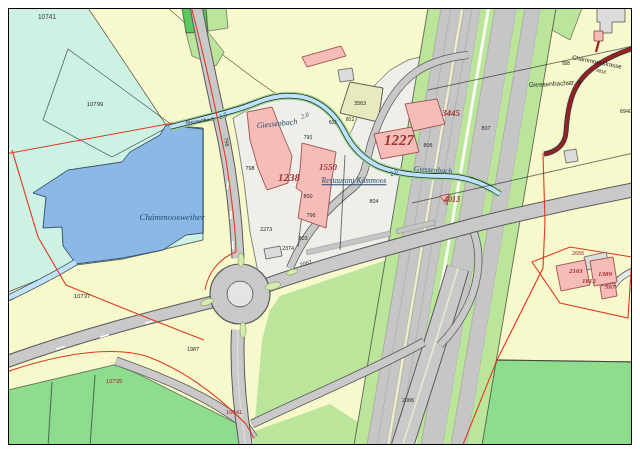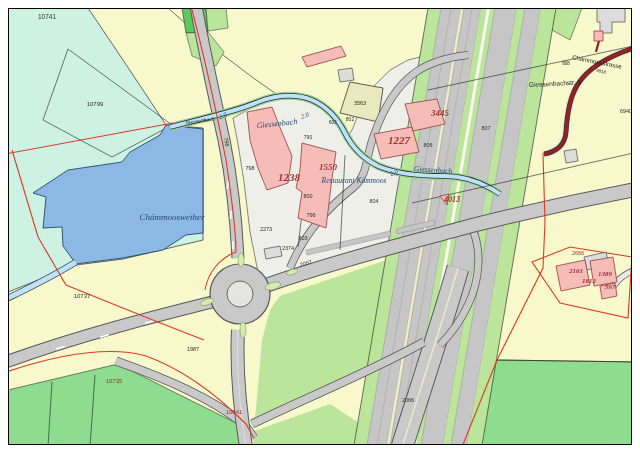--- a/index.html
+++ b/index.html
@@ -204,35 +204,35 @@
       <span class="lbl lbl-parcel" style="left: 47px; top: 17px; font-size: 6.5px; transform: translate(-50%, -50%) rotate(0deg);">10741</span>
       <span class="lbl lbl-parcel" style="left: 95px; top: 104px; font-size: 6px; transform: translate(-50%, -50%) rotate(0deg);">10799</span>
       <span class="lbl lbl-street" style="left: 200px; top: 121px; font-size: 5px; transform: translate(-50%, -50%) rotate(-8deg);">Giessenbach</span>
       <span class="lbl lbl-water" style="left: 223px; top: 116px; font-size: 6.5px; transform: translate(-50%, -50%) rotate(-25deg);">2.0</span>
       <span class="lbl lbl-water" style="left: 277px; top: 124px; font-size: 8px; transform: translate(-50%, -50%) rotate(-6deg);">Giessenbach</span>
       <span class="lbl lbl-water" style="left: 305px; top: 116px; font-size: 6.5px; transform: translate(-50%, -50%) rotate(-20deg);">2.0</span>
       <span class="lbl lbl-parcel" style="left: 226px; top: 142px; font-size: 5.5px; transform: translate(-50%, -50%) rotate(80deg);">798</span>
       <span class="lbl lbl-parcel" style="left: 250px; top: 169px; font-size: 5.5px; transform: translate(-50%, -50%) rotate(0deg);">798</span>
       <span class="lbl lbl-building" style="left: 289px; top: 177px; font-size: 11px; transform: translate(-50%, -50%) rotate(0deg);">1238</span>
       <span class="lbl lbl-building" style="left: 328px; top: 167px; font-size: 9px; transform: translate(-50%, -50%) rotate(0deg);">1550</span>
-      <span class="lbl lbl-water" style="left: 354px; top: 181px; font-size: 7.5px; transform: translate(-50%, -50%) rotate(0deg);">Restaurant Kämmoos</span>
+      <span class="lbl lbl-water" style="left: 354px; top: 181px; font-size: 7.5px; transform: translate(-50%, -50%) rotate(0deg); text-decoration: underline;">Restaurant Kämmoos</span>
       <span class="lbl lbl-parcel" style="left: 308px; top: 197px; font-size: 5.5px; transform: translate(-50%, -50%) rotate(0deg);">800</span>
       <span class="lbl lbl-parcel" style="left: 311px; top: 216px; font-size: 5.5px; transform: translate(-50%, -50%) rotate(0deg);">796</span>
       <span class="lbl lbl-parcel" style="left: 266px; top: 230px; font-size: 5.5px; transform: translate(-50%, -50%) rotate(0deg);">2273</span>
       <span class="lbl lbl-parcel" style="left: 303px; top: 239px; font-size: 5.5px; transform: translate(-50%, -50%) rotate(0deg);">803</span>
       <span class="lbl lbl-parcel" style="left: 288px; top: 249px; font-size: 5.5px; transform: translate(-50%, -50%) rotate(0deg);">2374</span>
       <span class="lbl lbl-parcel" style="left: 306px; top: 264px; font-size: 5.5px; transform: translate(-50%, -50%) rotate(-14deg);">2057</span>
       <span class="lbl lbl-parcel" style="left: 374px; top: 202px; font-size: 5.5px; transform: translate(-50%, -50%) rotate(0deg);">804</span>
       <span class="lbl lbl-parcel" style="left: 428px; top: 146px; font-size: 5.5px; transform: translate(-50%, -50%) rotate(0deg);">806</span>
       <span class="lbl lbl-parcel" style="left: 360px; top: 104px; font-size: 5.5px; transform: translate(-50%, -50%) rotate(0deg);">3563</span>
       <span class="lbl lbl-parcel" style="left: 350px; top: 119px; font-size: 5px; transform: translate(-50%, -50%) rotate(0deg);">802</span>
       <span class="lbl lbl-parcel" style="left: 333px; top: 122px; font-size: 5px; transform: translate(-50%, -50%) rotate(0deg);">601</span>
       <span class="lbl lbl-parcel" style="left: 308px; top: 137px; font-size: 5px; transform: translate(-50%, -50%) rotate(0deg);">790</span>
-      <span class="lbl lbl-building" style="left: 440px; top: 113px; font-size: 9px; transform: translate(-50%, -50%) rotate(0deg);">3445</span>
-      <span class="lbl lbl-building" style="left: 399px; top: 140px; font-size: 11px; transform: translate(-50%, -50%) rotate(0deg);">1227</span>
+      <span class="lbl lbl-building" style="left: 451px; top: 113px; font-size: 9px; transform: translate(-50%, -50%) rotate(0deg);">3445</span>
+      <span class="lbl lbl-building" style="left: 399px; top: 140px; font-size: 15px; transform: translate(-50%, -50%) rotate(0deg);">1227</span>
       <span class="lbl lbl-water" style="left: 433px; top: 170px; font-size: 7.5px; transform: translate(-50%, -50%) rotate(4deg);">Giessenbach</span>
       <span class="lbl lbl-water" style="left: 394px; top: 173px; font-size: 6.5px; transform: translate(-50%, -50%) rotate(-25deg);">2.0</span>
       <span class="lbl lbl-parcel" style="left: 486px; top: 129px; font-size: 5.5px; transform: translate(-50%, -50%) rotate(0deg);">807</span>
       <span class="lbl lbl-building" style="left: 452px; top: 200px; font-size: 8px; transform: translate(-50%, -50%) rotate(0deg);">4013</span>
       <span class="lbl lbl-street" style="left: 555px; top: 84px; font-size: 6.5px; transform: translate(-50%, -50%) rotate(-3deg);">Giessenbachstr. 9</span>
       <span class="lbl lbl-street" style="left: 597px; top: 62px; font-size: 6px; transform: translate(-50%, -50%) rotate(11deg);">Chämmoosstrasse</span>
       <span class="lbl lbl-street" style="left: 601px; top: 72px; font-size: 4.5px; transform: translate(-50%, -50%) rotate(11deg);">4818</span>
       <span class="lbl lbl-street" style="left: 566px; top: 64px; font-size: 4.5px; transform: translate(-50%, -50%) rotate(0deg);">808</span>
       <span class="lbl lbl-parcel" style="left: 626px; top: 112px; font-size: 5.5px; transform: translate(-50%, -50%) rotate(0deg);">6940</span>
       <span class="lbl lbl-water" style="left: 172px; top: 217px; font-size: 9px; transform: translate(-50%, -50%) rotate(0deg);">Chámmoosweiher</span>

